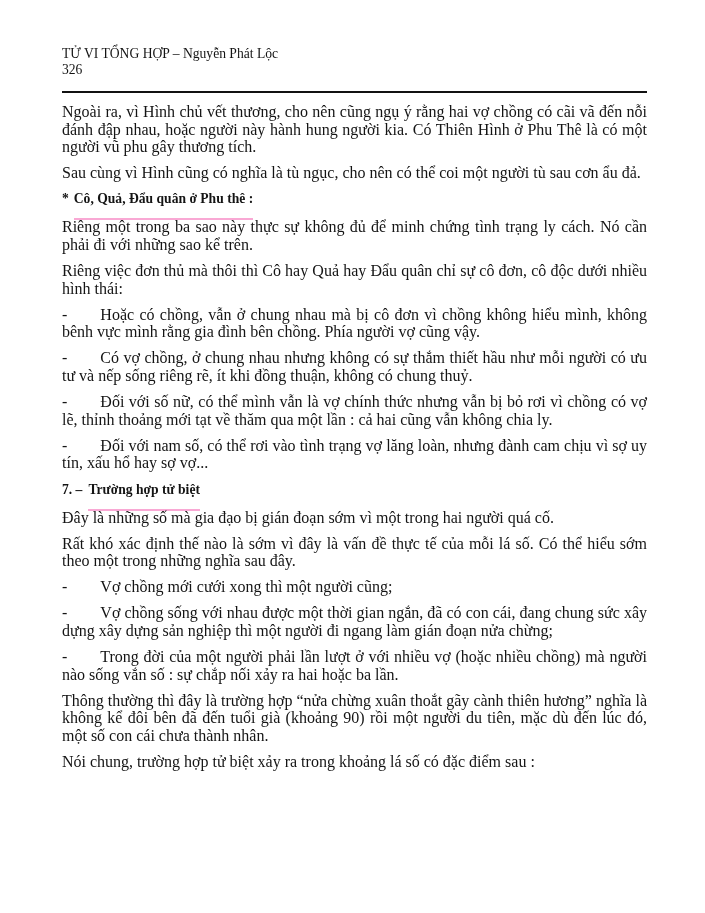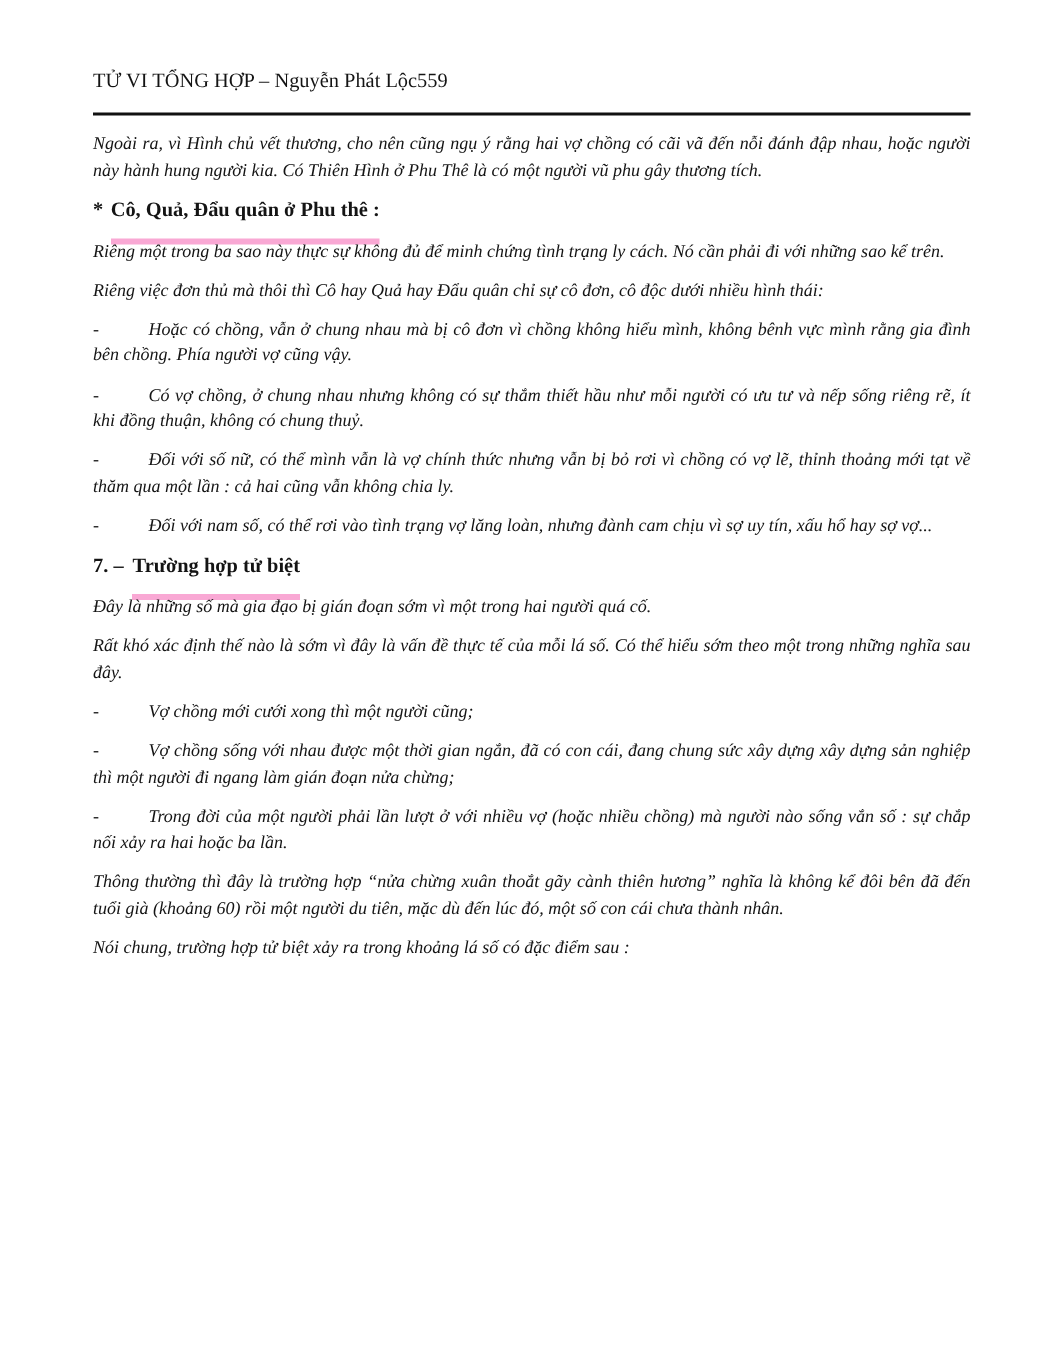--- a/index.html
+++ b/index.html
@@ -8,68 +8,69 @@
     width:705px; height:913px;
     box-sizing:border-box;
     background:#ffffff;
     color:#141414;
     font-family:"Liberation Serif", "DejaVu Serif", serif;
     padding:46px 58px 0 62px;
     overflow:hidden;
   }
   .header {
     display:flex;
-    justify-content:flex-start;
+    justify-content:flex-end;
     align-items:baseline;
     font-size:13.6px;
     line-height:16px;
+    flex-direction:column;
   }
   .rule {
     border:none;
     border-top:2px solid #111;
     margin:13px 0 10px 0;
   }
   p.para {
     margin:0 0 8.5px 0;
-    font-size:12px;
+    font-size:16px;
     line-height:17.6px;
     text-align:justify;
     text-justify:inter-word;
-    font-style:italic;
   }
   p.heading {
     margin:3px 0 10px 0;
     font-size:13.6px;
     line-height:18px;
     font-weight:bold;
     text-align:left;
   }
   .h-marker { margin-right:5px; }
   .h-prefix { margin-right:6px; }
   .u {
-    border-bottom:4px solid #f9a8d4;
+    border-bottom:2px solid #f9a8d4;
     padding-bottom:12px;
   }
   .dash { display:inline-block; }
   .btab { display:inline-block; width:33px; }
 </style>
 </head>
 <body>
 
 <div class="page">
 
   <div class="header">
     <span>TỬ VI TỔNG HỢP – Nguyễn Phát Lộc</span>
-    <span>559</span>
+    <span>326</span>
   </div>
 
   <hr class="rule">
 
   <p class="para">Ngoài ra, vì Hình chủ vết thương, cho nên cũng ngụ ý rằng hai vợ chồng có cãi vã đến nỗi đánh đập nhau, hoặc người này hành hung người kia. Có Thiên Hình ở Phu Thê là có một người vũ phu gây thương tích.</p>
 
+  <p class="para">Sau cùng vì Hình cũng có nghĩa là tù ngục, cho nên có thể coi một người tù sau cơn ẩu đả.</p>
 
 
   <p class="heading"><span class="h-marker">*</span><span class="u">Cô, Quả, Đẩu quân ở Phu thê :</span></p>
 
   <p class="para">Riêng một trong ba sao này thực sự không đủ để minh chứng tình trạng ly cách. Nó cần phải đi với những sao kể trên.</p>
 
   <p class="para">Riêng việc đơn thủ mà thôi thì Cô hay Quả hay Đẩu quân chỉ sự cô đơn, cô độc dưới nhiều hình thái:</p>
 
   <p class="para bullet"><span class="dash">-</span><span class="btab"></span><span>Hoặc có chồng, vẫn ở chung nhau mà bị cô đơn vì chồng không hiểu mình, không bênh vực mình rằng gia đình bên chồng. Phía người vợ cũng vậy.</span></p>
 
@@ -84,18 +85,18 @@
   <p class="para">Đây là những số mà gia đạo bị gián đoạn sớm vì một trong hai người quá cố.</p>
 
   <p class="para">Rất khó xác định thế nào là sớm vì đây là vấn đề thực tế của mỗi lá số. Có thể hiểu sớm theo một trong những nghĩa sau đây.</p>
 
   <p class="para bullet"><span class="dash">-</span><span class="btab"></span><span>Vợ chồng mới cưới xong thì một người cũng;</span></p>
 
   <p class="para bullet"><span class="dash">-</span><span class="btab"></span><span>Vợ chồng sống với nhau được một thời gian ngắn, đã có con cái, đang chung sức xây dựng xây dựng sản nghiệp thì một người đi ngang làm gián đoạn nửa chừng;</span></p>
 
   <p class="para bullet"><span class="dash">-</span><span class="btab"></span><span>Trong đời của một người phải lần lượt ở với nhiều vợ (hoặc nhiều chồng) mà người nào sống vắn số : sự chắp nối xảy ra hai hoặc ba lần.</span></p>
 
-  <p class="para">Thông thường thì đây là trường hợp “nửa chừng xuân thoắt gãy cành thiên hương” nghĩa là không kể đôi bên đã đến tuổi già (khoảng 60) rồi một người du tiên, mặc dù đến lúc đó, một số con cái chưa thành nhân.</p>
+  <p class="para">Thông thường thì đây là trường hợp “nửa chừng xuân thoắt gãy cành thiên hương” nghĩa là không kể đôi bên đã đến tuổi già (khoảng 90) rồi một người du tiên, mặc dù đến lúc đó, một số con cái chưa thành nhân.</p>
 
 
   <p class="para">Nói chung, trường hợp tử biệt xảy ra trong khoảng lá số có đặc điểm sau :</p>
 
 </div>
 
 </body></html>

